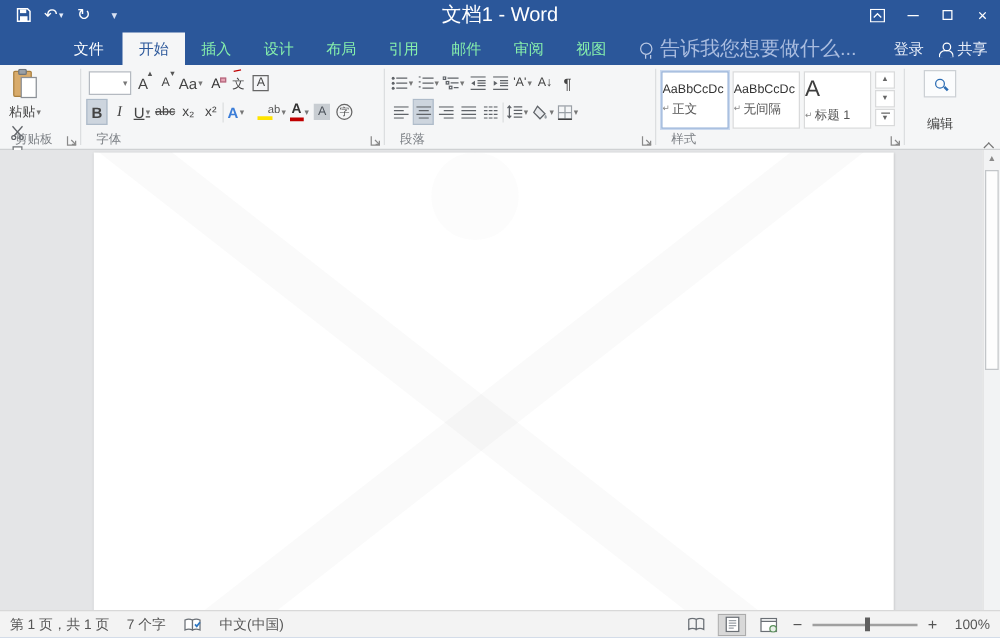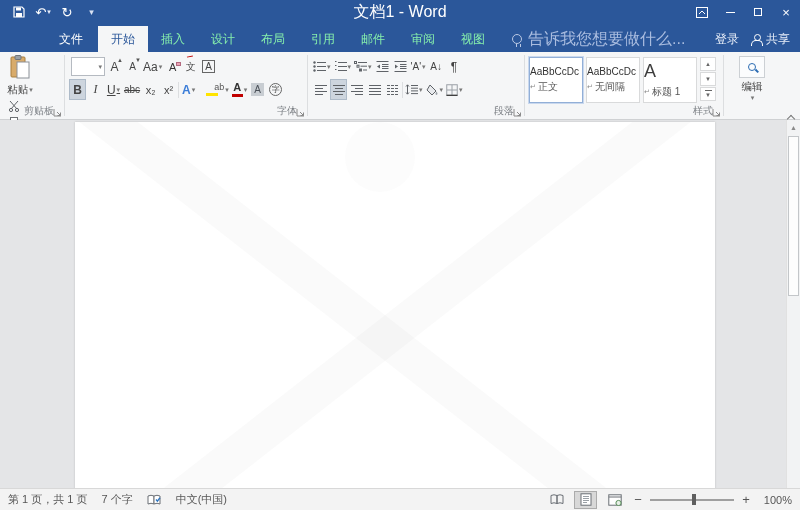--- a/index.html
+++ b/index.html
@@ -30,21 +30,21 @@
   .tab-right { margin-left:auto; display:flex; align-items:center; gap:12px; padding-right:10px; color:#e7edf8; font-size:12px; height:26px; }
   .person { width:11px; height:11px; position:relative; display:inline-block; }
   .person::before { content:""; position:absolute; left:3px; top:0; width:5px; height:5px; border:1px solid #fff; border-radius:50%; }
   .person::after { content:""; position:absolute; left:0; top:6px; width:10px; height:5px; border:1px solid #fff; border-bottom:none; border-radius:5px 5px 0 0; }
   .share-item { display:flex; align-items:center; gap:4px; }
 
   
   .ribbon { height:68px; background:#f5f6f7; border-bottom:1px solid #cfd1d3; display:flex; flex:0 0 auto; position:relative; }
   .rgroup { position:relative; height:100%; padding:3px 2px 14px 4px; }
   .gdiv { width:1px; background:#dcdee0; margin:3px 0; flex:0 0 auto; }
-  .glabel { position:absolute; bottom:1px; left:12px; right:10px; text-align:right; font-size:10px; color:#7b7f84; }
+  .glabel { position:absolute; bottom:1px; left:12px; right:10px; text-align:left; font-size:10px; color:#7b7f84; }
   .launcher { position:absolute; right:2px; bottom:2px; width:9px; height:9px; }
   .rrow { display:flex; align-items:center; height:23px; gap:1px; }
   .ibtn { height:21px; min-width:17px; padding:0 1px; display:flex; align-items:center; justify-content:center; color:#444; font-size:12px; cursor:default; position:relative; }
   .ibtn.pressed { background:#cdd5de; box-shadow:inset 0 0 0 1px #aebbc9; }
   .darr { font-size:7px; color:#777; margin-left:1px; }
 
   
   .g-clip { width:64px; }
   .clip-wrap { display:flex;flex-direction:column; }
   .paste-big { width:32px; display:flex; flex-direction:column; align-items:center; }
@@ -94,21 +94,21 @@
   .prev { font-size:10px; color:#333; white-space:nowrap; overflow:hidden; max-width:50px; }
   .prev.big { font-size:18px; color:#3e3e3e; }
   .sname { font-size:10px; color:#555; display:flex; align-items:center; gap:2px; }
   .sname .mk { font-size:7px; color:#888; }
   .rail { display:flex; flex-direction:column; gap:1px; margin-left:3px; padding-top:2px; }
   .rail .rbtn { width:16px; height:14px; border:1px solid #d9dadb; background:#fff; display:flex; align-items:center; justify-content:center; font-size:6px; color:#666; flex-direction:column; line-height:1; }
   .rail .morebar { width:7px; height:1px; background:#666; margin-bottom:1px; }
 
   
   .g-edit { width:54px; }
-  .edit-btn { display:flex; flex-direction:column; align-items:center; padding-top:1px; }
+  .edit-btn { display:flex; flex-direction:column; align-items:center; padding-top:1px;gap:12px; }
   .mag-box { width:26px; height:22px; border:1px solid #ccd0d4; background:#fbfcfd; display:flex; align-items:center; justify-content:center; }
   .mag { width:8px; height:8px; border:1.5px solid #2b6cb3; border-radius:50%; position:relative; }
   .mag::after { content:""; position:absolute; left:6px; top:6px; width:4px; height:1.5px; background:#2b6cb3; transform:rotate(45deg); }
   .edit-lbl { font-size:10.5px; color:#444; margin-top:2px; }
   .collapse-chev { position:absolute; right:5px; bottom:4px; width:7px; height:7px; }
   .chev-up { width:6px; height:6px; border-top:1.5px solid #777; border-right:1.5px solid #777; transform:rotate(-45deg); display:inline-block; }
 
   
   .docarea { flex:1 1 auto; background:#e4e5e7; position:relative; overflow:hidden; }
   .page { position:absolute; left:75px; top:2px; width:640px; height:380px; background:#fff; box-shadow:0 0 2px rgba(0,0,0,0.18); overflow:hidden; }

